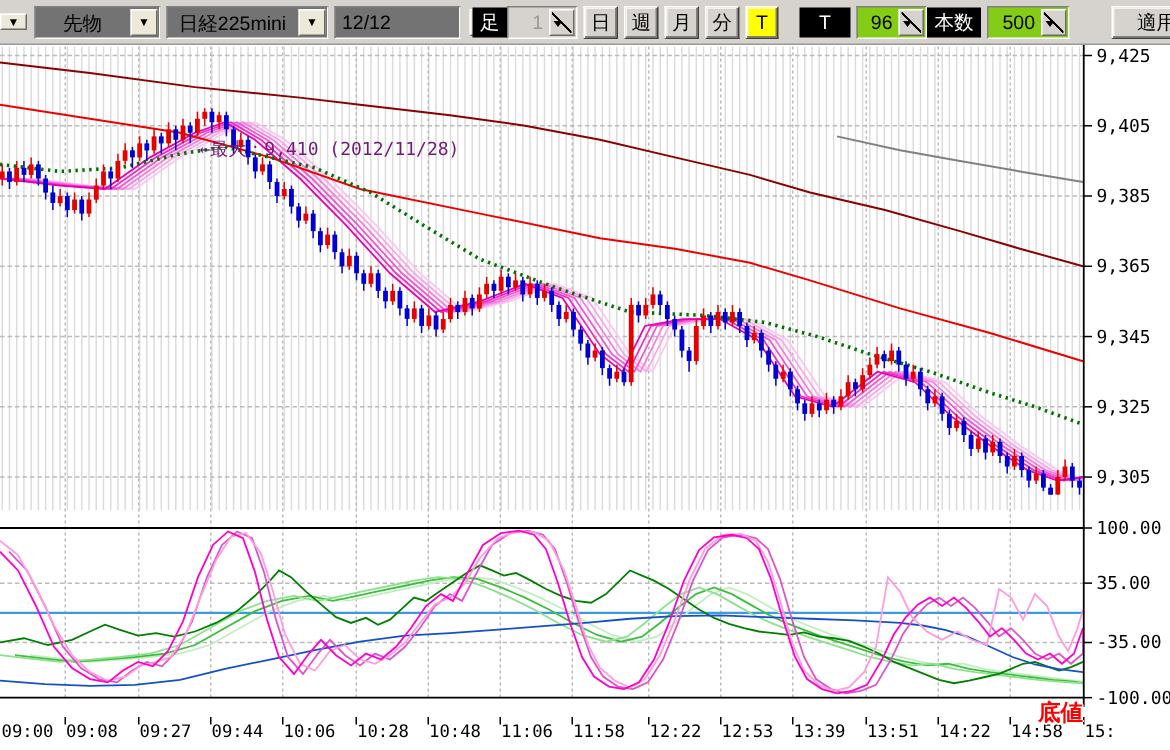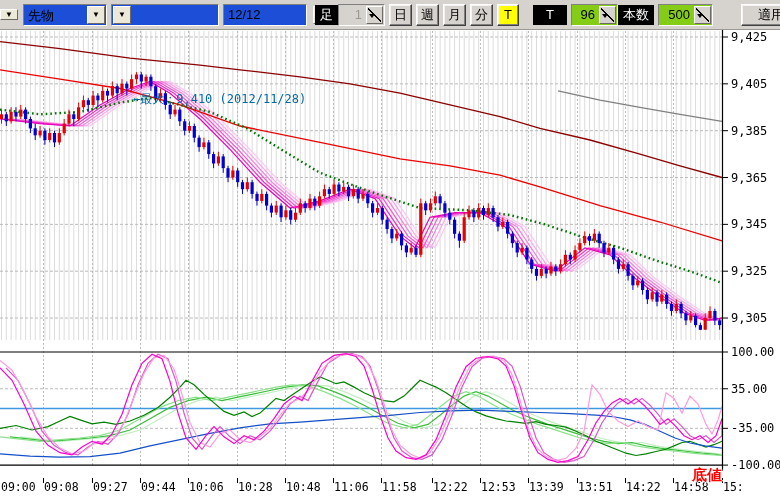--- a/index.html
+++ b/index.html
@@ -4,23 +4,23 @@
 <style>
   html,body{margin:0;padding:0;}
   body{width:780px;height:500px;position:relative;background:#ffffff;
        font-family:"Liberation Sans",sans-serif;overflow:hidden;}
 
   
   .toolbar{position:absolute;left:0;top:0;width:780px;height:30px;
            background:#d6d3ce;border-bottom:1px solid #9a9a94;
            display:flex;align-items:center;box-sizing:border-box;}
   .tb-gap{width:4px;flex:0 0 auto;}
-  .combo{display:flex;height:22px;background:#1d4ed8;
+  .combo{display:flex;height:22px;background:#737373;
          border:1px solid;border-color:#808080 #ffffff #ffffff #808080;
-         box-sizing:border-box;align-items:stretch;flex:0 0 auto;}
+         box-sizing:border-box;align-items:stretch;flex:0 0 auto;text-align:center;}
   .combo .val{padding:2px 4px 0 4px;font-size:13px;color:#000;white-space:nowrap;}
   .drop-btn{width:16px;background:#ece9d8;border:1px solid;margin:1px;
             border-color:#fff #6d6a63 #6d6a63 #fff;
             display:flex;align-items:center;justify-content:center;
             font-size:8px;color:#000;flex:0 0 auto;}
   .chip{height:20px;background:#000;color:#fff;font-size:13px;
         display:flex;align-items:center;justify-content:center;
         padding:0 5px;flex:0 0 auto;}
   .wbtn{height:22px;min-width:22px;background:#d6d3ce;font-size:13px;color:#000;
         border:1px solid;border-color:#ffffff #404040 #404040 #ffffff;
@@ -37,37 +37,38 @@
   .spin-btn{width:15px;background:#d6d3ce;border:1px solid;margin:1px;
             border-color:#fff #6d6a63 #6d6a63 #fff;position:relative;flex:0 0 auto;}
   .spin-btn:before{content:"";position:absolute;left:1px;bottom:1px;right:1px;top:1px;
             background:linear-gradient(45deg,transparent 46%,#000 46%,#000 54%,transparent 54%);}
   .spin-btn:after{content:"";position:absolute;left:2px;bottom:2px;width:0;height:0;
             border:3px solid transparent;border-top:4px solid #000;}
 
   
   .chart-area{position:absolute;left:0;top:30px;width:780px;height:470px;background:#fff;}
   .anno{position:absolute;font-family:"DejaVu Sans Mono",monospace;font-size:12px;
-        color:#0369a1;white-space:nowrap;}
+        color:#701a75;white-space:nowrap;}
   .bottom-tag{position:absolute;font-size:15px;font-weight:bold;color:#f00;
         font-family:"DejaVu Sans",sans-serif;
         text-shadow:1px 0 #fff,-1px 0 #fff,0 1px #fff,0 -1px #fff;}
 </style>
 </head>
 <body>
 
 <div class="toolbar">
   <div class="drop-btn" style="margin-left:0;">▼</div>
   <div class="tb-gap"></div>
   <div class="combo" style="width:84px;">
     <div class="val" style="flex:1;">先物</div>
     <div class="drop-btn">▼</div>
   </div>
   <div class="tb-gap"></div>
   <div class="combo" style="width:108px;">
+    <div class="val" style="flex:1;">日経225mini</div>
     <div class="drop-btn">▼</div>
   </div>
   <div class="tb-gap"></div>
   <div class="combo" style="width:84px;gap:47px;">
     <div class="val" style="flex:1;">12/12</div>
     <div class="drop-btn">▼</div>
   </div>
   <div class="tb-gap"></div>
     <div class="tb-gap"></div>
   <div class="chip">足</div>

